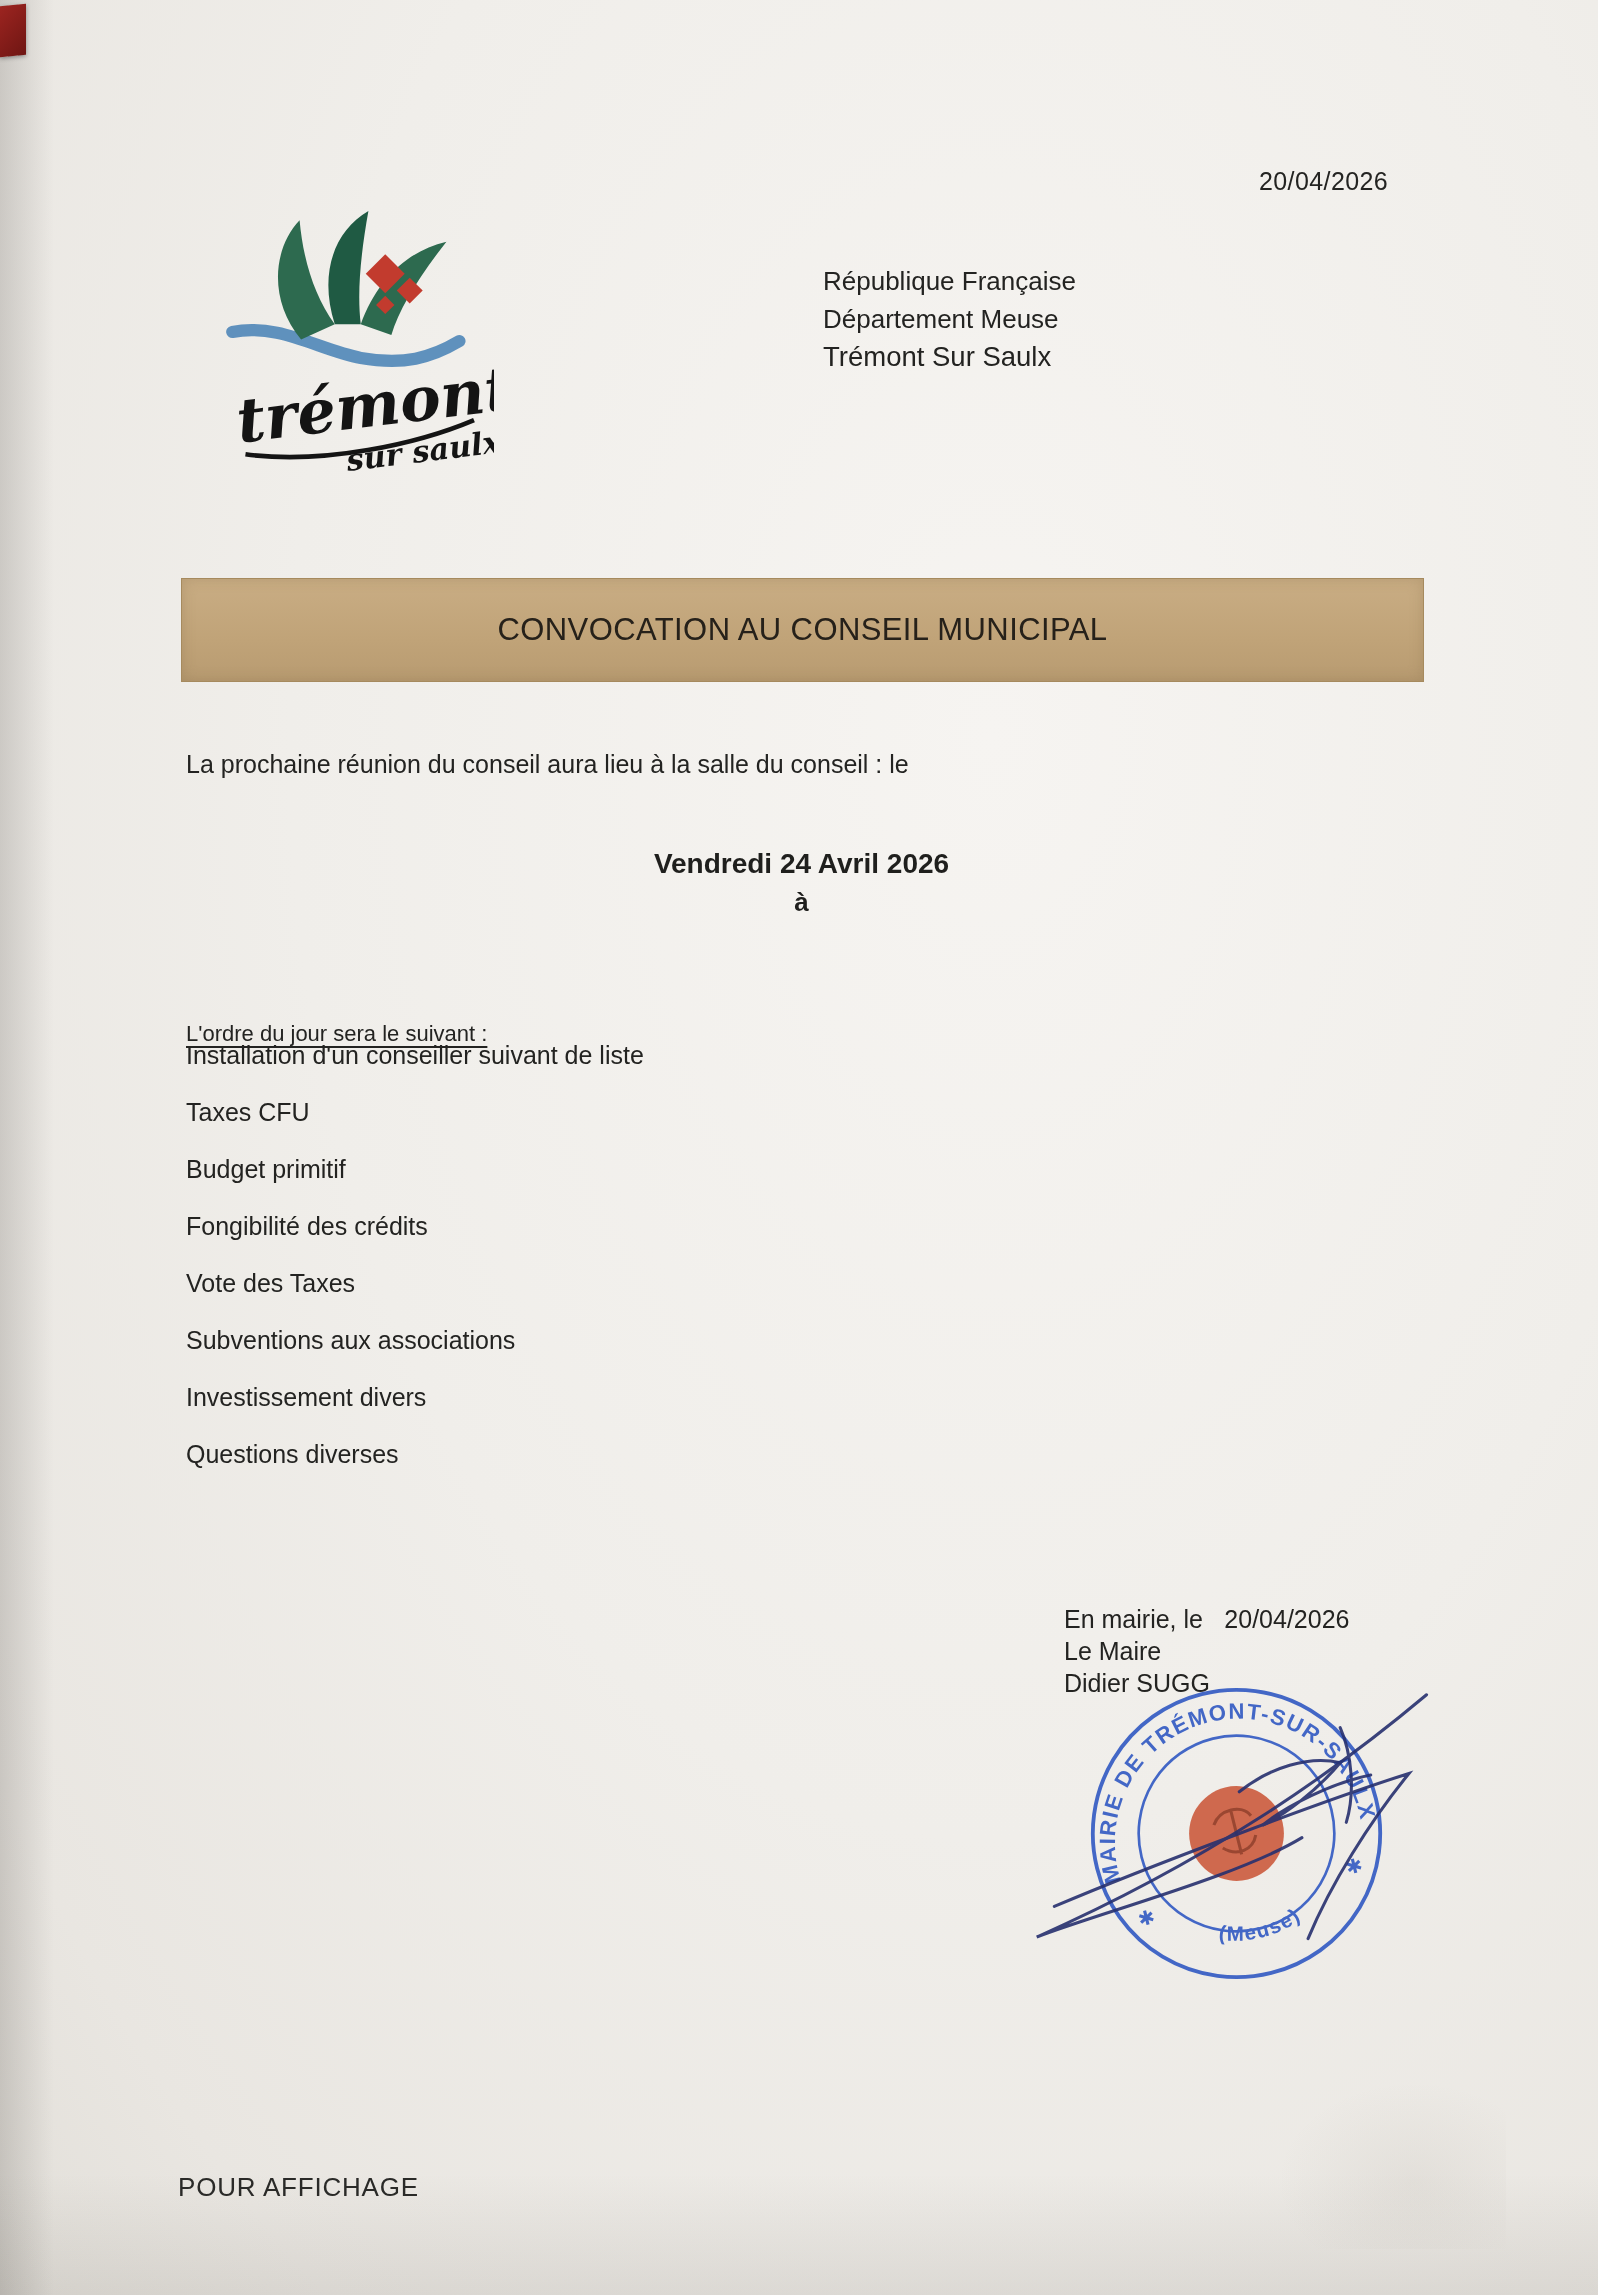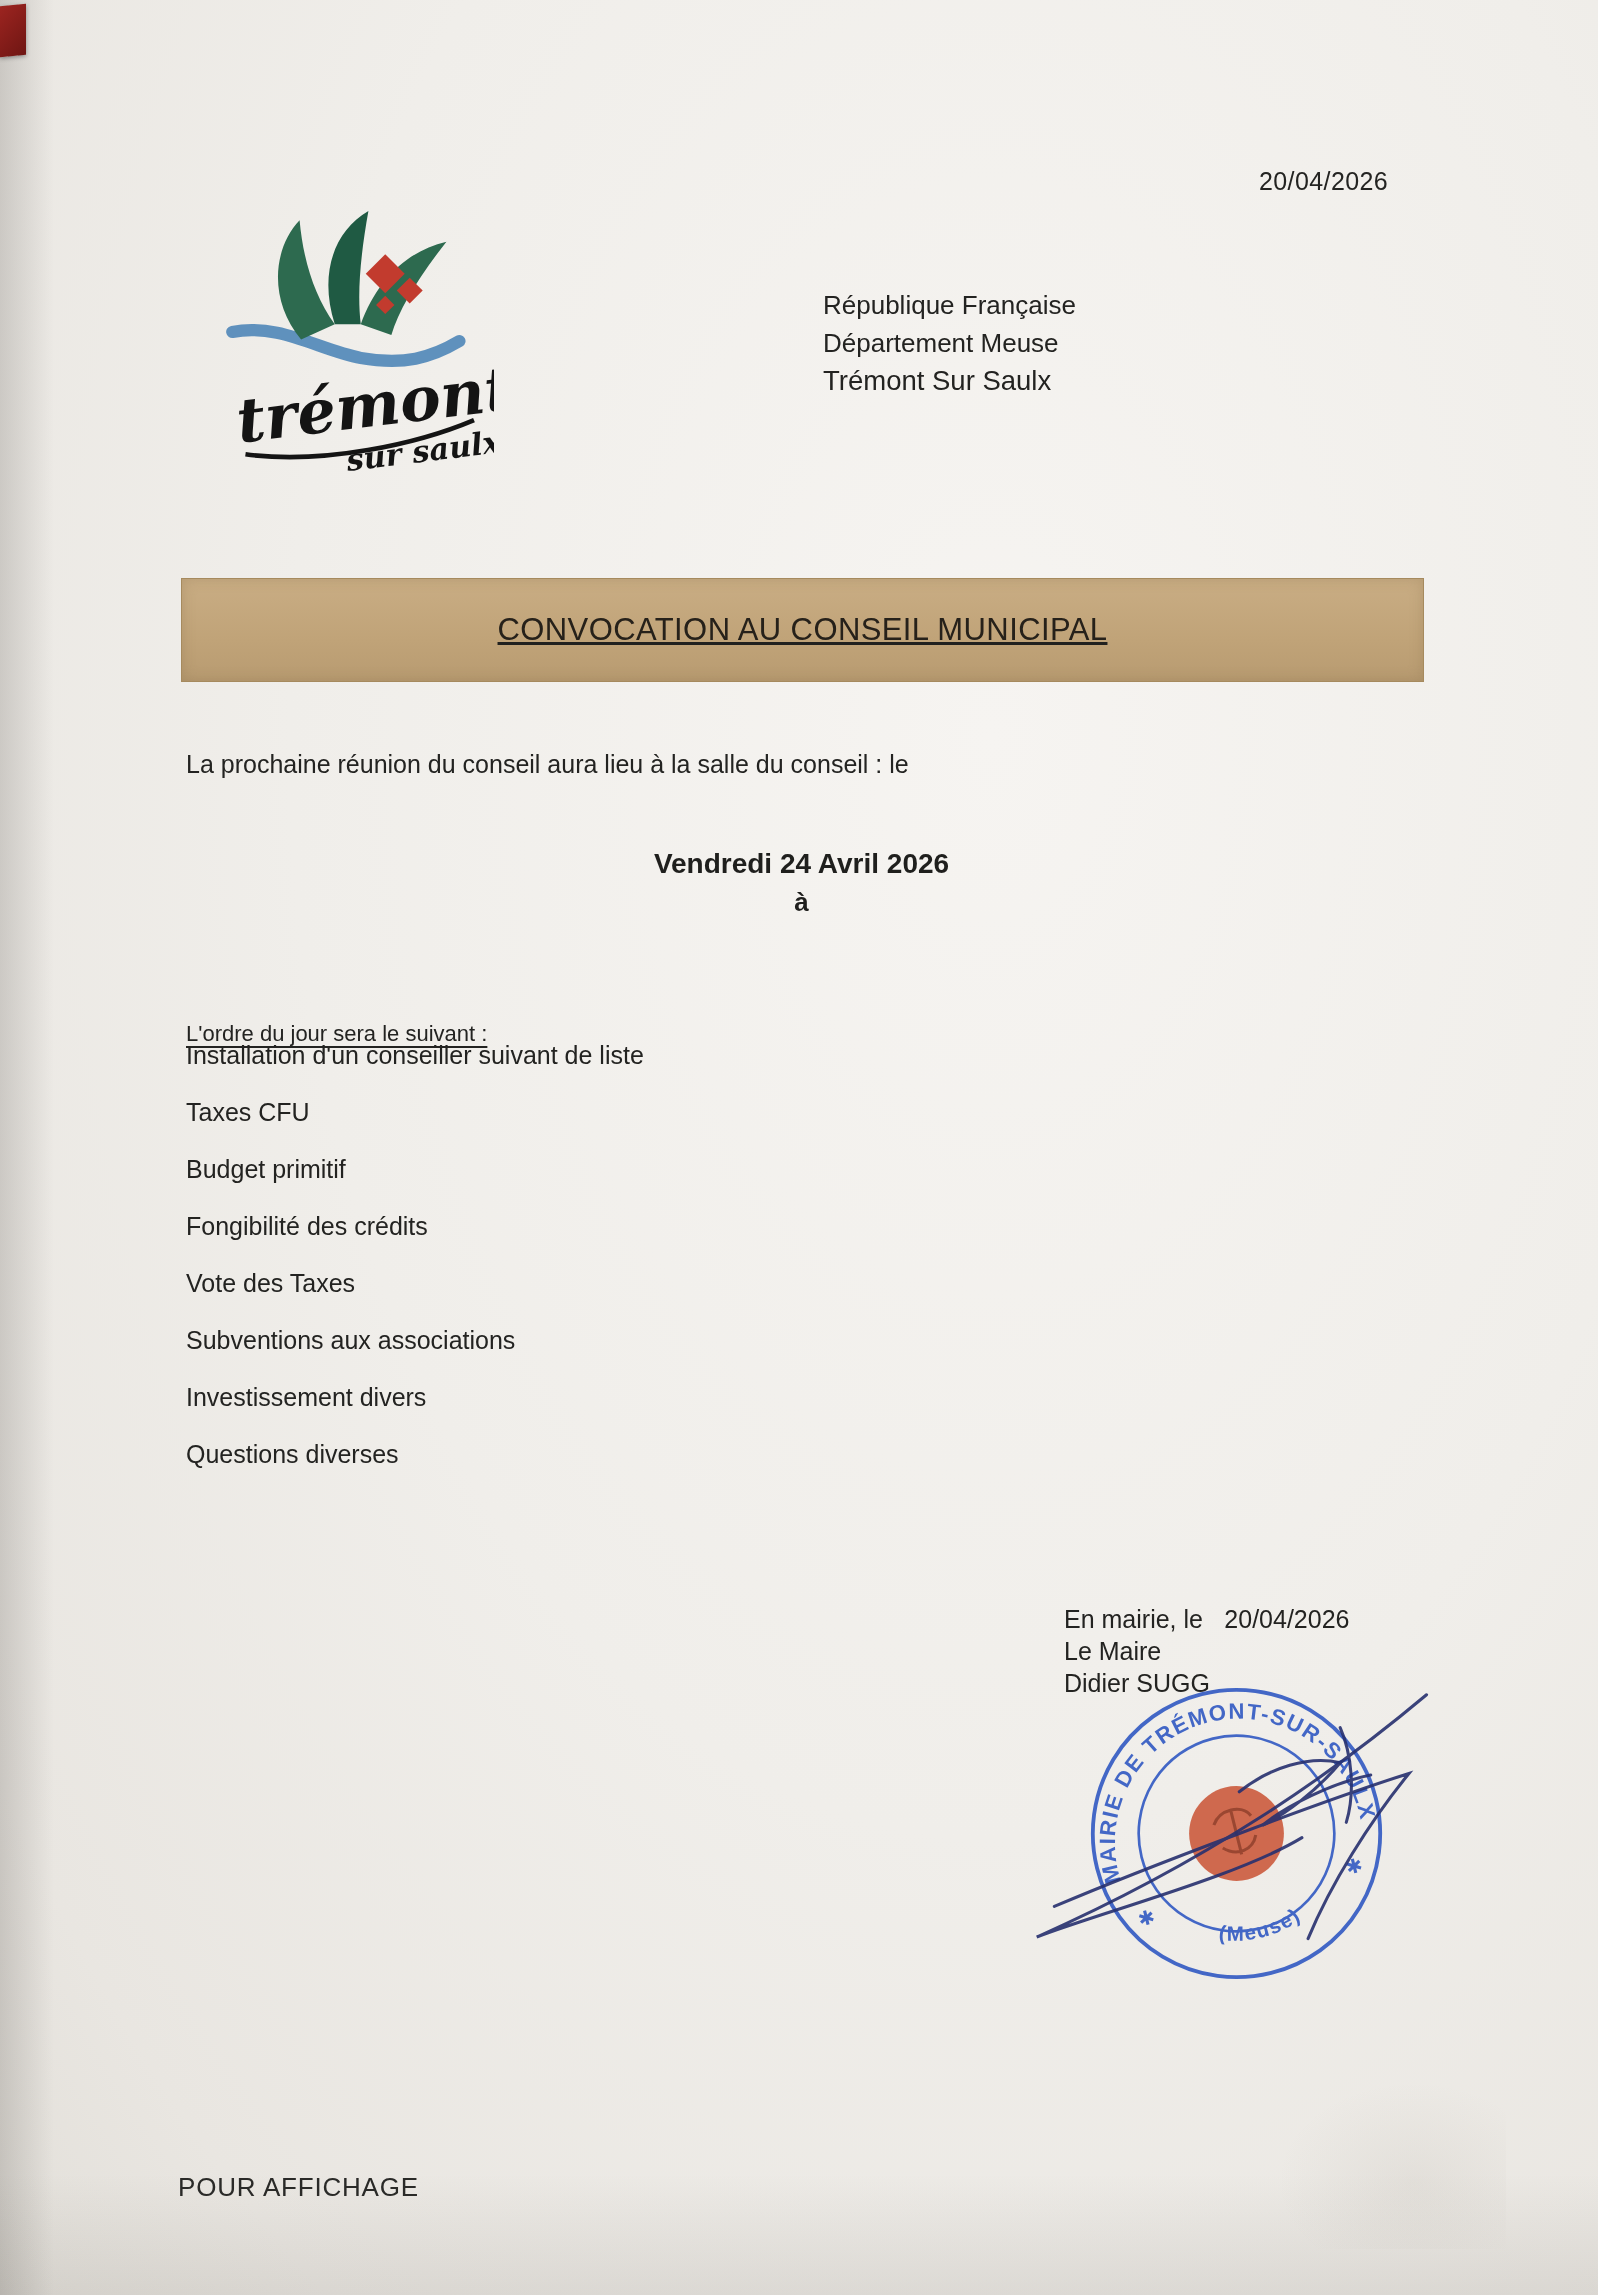--- a/index.html
+++ b/index.html
@@ -27,30 +27,30 @@
     background:linear-gradient(135deg,#9c2420,#6f1613);
     transform:skewY(-6deg);
     box-shadow:0 1.5px 4.6px rgba(0,0,0,.35);
   }
   .top-date{
     position:absolute;left:1259px;top:167px;
     font-size:25px;letter-spacing:0.4px;color:#242422;
   }
   .logo{position:absolute;left:226px;top:208px;width:268px;height:283px;}
   .header-block{
-    position:absolute;left:823px;top:286px;
+    position:absolute;left:823px;top:262px;
     font-size:26px;line-height:38px;color:#232321;
   }
   .header-block .bold-line{font-weight:normal;font-size:27.5px;}
   .banner{
     position:absolute;left:181px;top:578px;width:1241px;height:102px;
     background:linear-gradient(to bottom,#c9ad84,#c0a378 60%,#b89b71);
     border:0.8px solid #a68a5e;
     box-shadow:inset 0 0 13.8px rgba(120,95,60,.25);
-    display:flex;align-items:center;justify-content:center;text-decoration:underline;
+    display:flex;align-items:center;justify-content:center;
   }
   .banner-title{
     font-size:31px;color:#26211a;letter-spacing:0.4px;font-weight:500;
   }
   .intro{position:absolute;left:186px;top:750px;font-size:25px;color:#232321;}
   .meeting{
     position:absolute;left:181px;top:848px;width:1241px;
     text-align:center;color:#1f1f1d;
   }
   .meeting .m-date{font-size:28px;font-weight:bold;}

